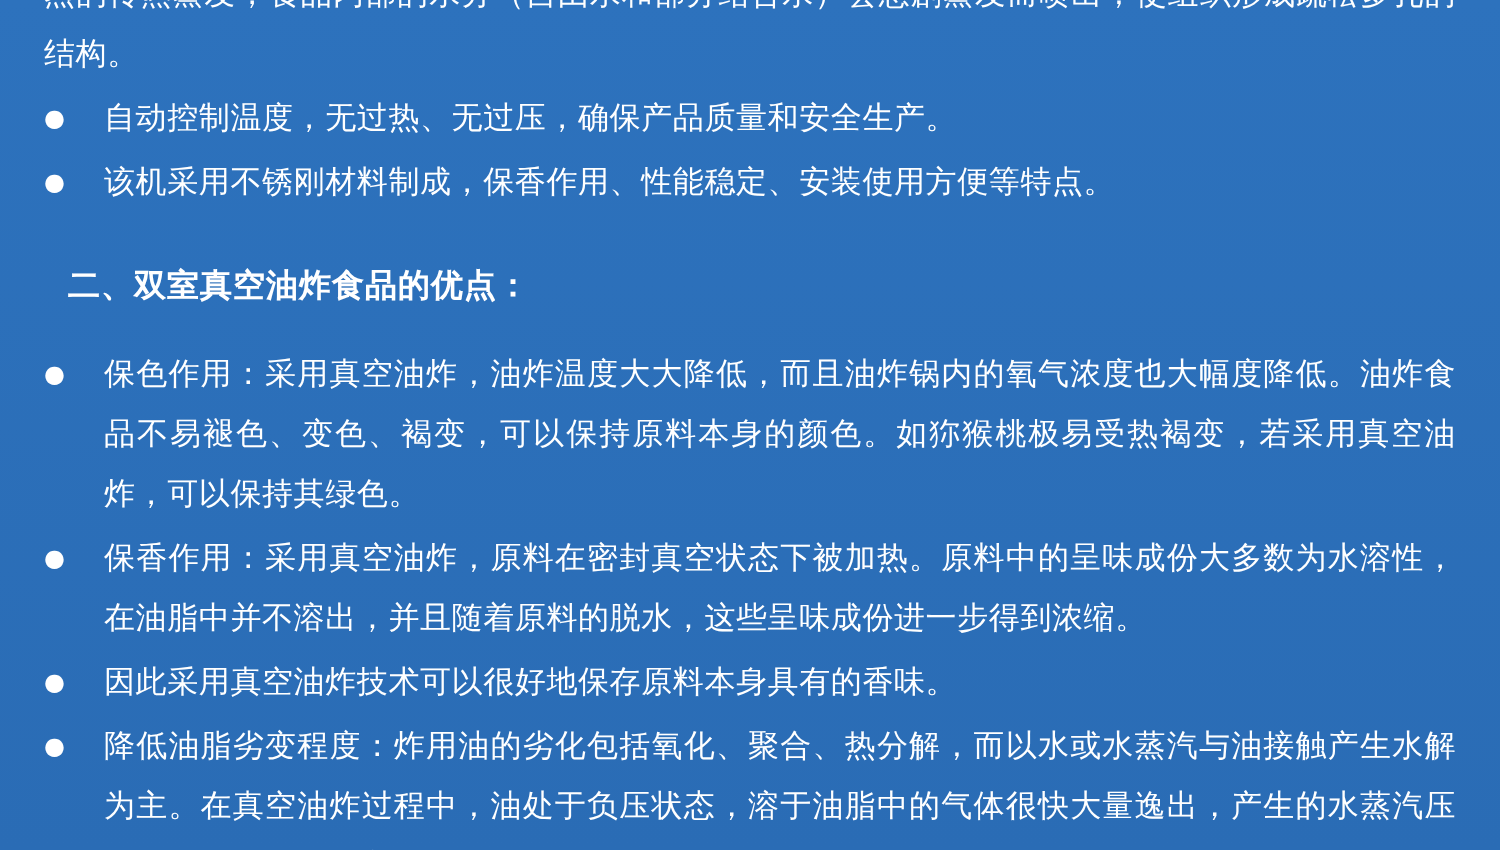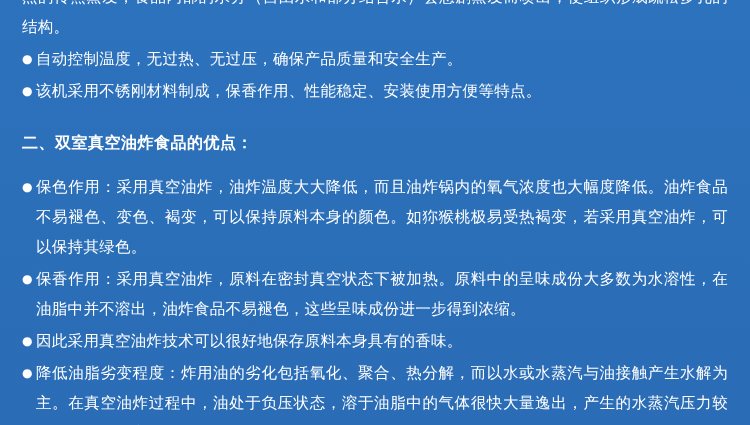--- a/index.html
+++ b/index.html
@@ -42,29 +42,31 @@
   }
   .bullet {
     flex: 0 0 auto;
     width: 14px;
     font-size: 12px;
     line-height: 30px;
     text-align: left;
   }
   .bullet-text {
     flex: 1 1 auto;
+    margin-left: 16px;
   }
   .plain-row {
     margin-bottom: 2px;
   }
   .heading {
     font-size: 16px;
     line-height: 30px;
     font-weight: bold;
     letter-spacing: 0.5px;
+    margin-left: 12px;
   }
   .spacer-sm { height: 14px; }
   .spacer-md { height: 20px; }
   .clipped-top {
     
     overflow: hidden;
   }
 </style>
 </head>
 <body>
@@ -92,21 +94,21 @@
 
     <div class="spacer-sm"></div>
 
     <div class="bullet-row">
       <span class="bullet">●</span>
       <p class="bullet-text">保色作用：采用真空油炸，油炸温度大大降低，而且油炸锅内的氧气浓度也大幅度降低。油炸食品不易褪色、变色、褐变，可以保持原料本身的颜色。如狝猴桃极易受热褐变，若采用真空油炸，可以保持其绿色。</p>
     </div>
 
     <div class="bullet-row">
       <span class="bullet">●</span>
-      <p class="bullet-text">保香作用：采用真空油炸，原料在密封真空状态下被加热。原料中的呈味成份大多数为水溶性，在油脂中并不溶出，油炸食品不易褪色，这些呈味成份进一步得到浓缩。</p>
+      <p class="bullet-text">保香作用：采用真空油炸，原料在密封真空状态下被加热。原料中的呈味成份大多数为水溶性，在油脂中并不溶出，并且随着原料的脱水，这些呈味成份进一步得到浓缩。</p>
     </div>
 
     <div class="bullet-row">
       <span class="bullet">●</span>
       <p class="bullet-text">因此采用真空油炸技术可以很好地保存原料本身具有的香味。</p>
     </div>
 
     <div class="bullet-row">
       <span class="bullet">●</span>
       <p class="bullet-text">降低油脂劣变程度：炸用油的劣化包括氧化、聚合、热分解，而以水或水蒸汽与油接触产生水解为主。在真空油炸过程中，油处于负压状态，溶于油脂中的气体很快大量逸出，产生的水蒸汽压力较小，而且油温度低，因此，油脂的劣化程</p>

